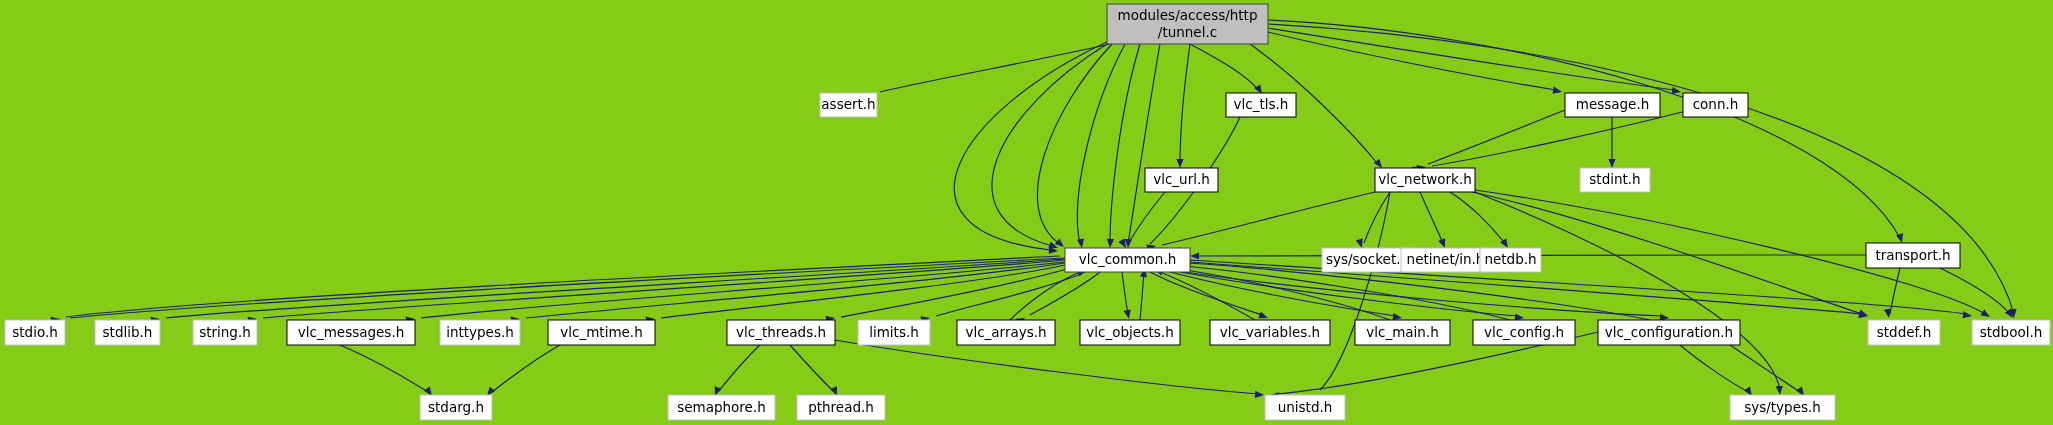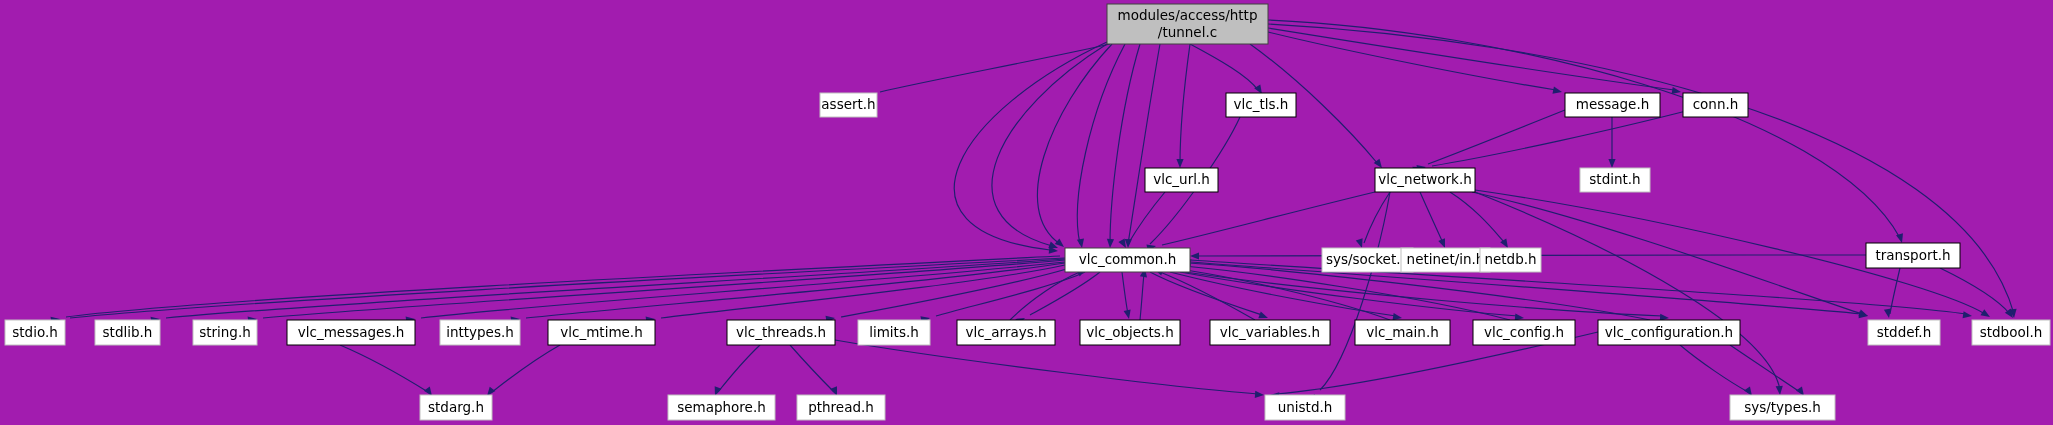--- a/index.html
+++ b/index.html
@@ -1,17 +1,17 @@
 <!DOCTYPE html>
 <html><head>
 <meta charset="utf-8">
 <style>
   html,body{margin:0;padding:0;background:#ffffff;}
   body{font-family:"DejaVu Sans","Liberation Sans",sans-serif;}
-  #graph-wrap{position:relative;width:2053px;height:425px;overflow:hidden;background:#a21caf;}
+  #graph-wrap{position:relative;width:2053px;height:425px;overflow:hidden;background:#84cc16;}
   svg#depgraph{display:block;width:2053px;height:425px;}
   .node-box{stroke-width:1px;}
   .node-label{font-family:"DejaVu Sans","Liberation Sans",sans-serif;font-size:13.5px;fill:#000;text-anchor:middle;dominant-baseline:middle;}
   .edge-path{fill:none;stroke:#1f1f6e;stroke-width:1.15px;}
   .edge-head{fill:#1f1f6e;stroke:none;}
 </style>
 </head>
 <body>
 
 <div id="graph-wrap">

